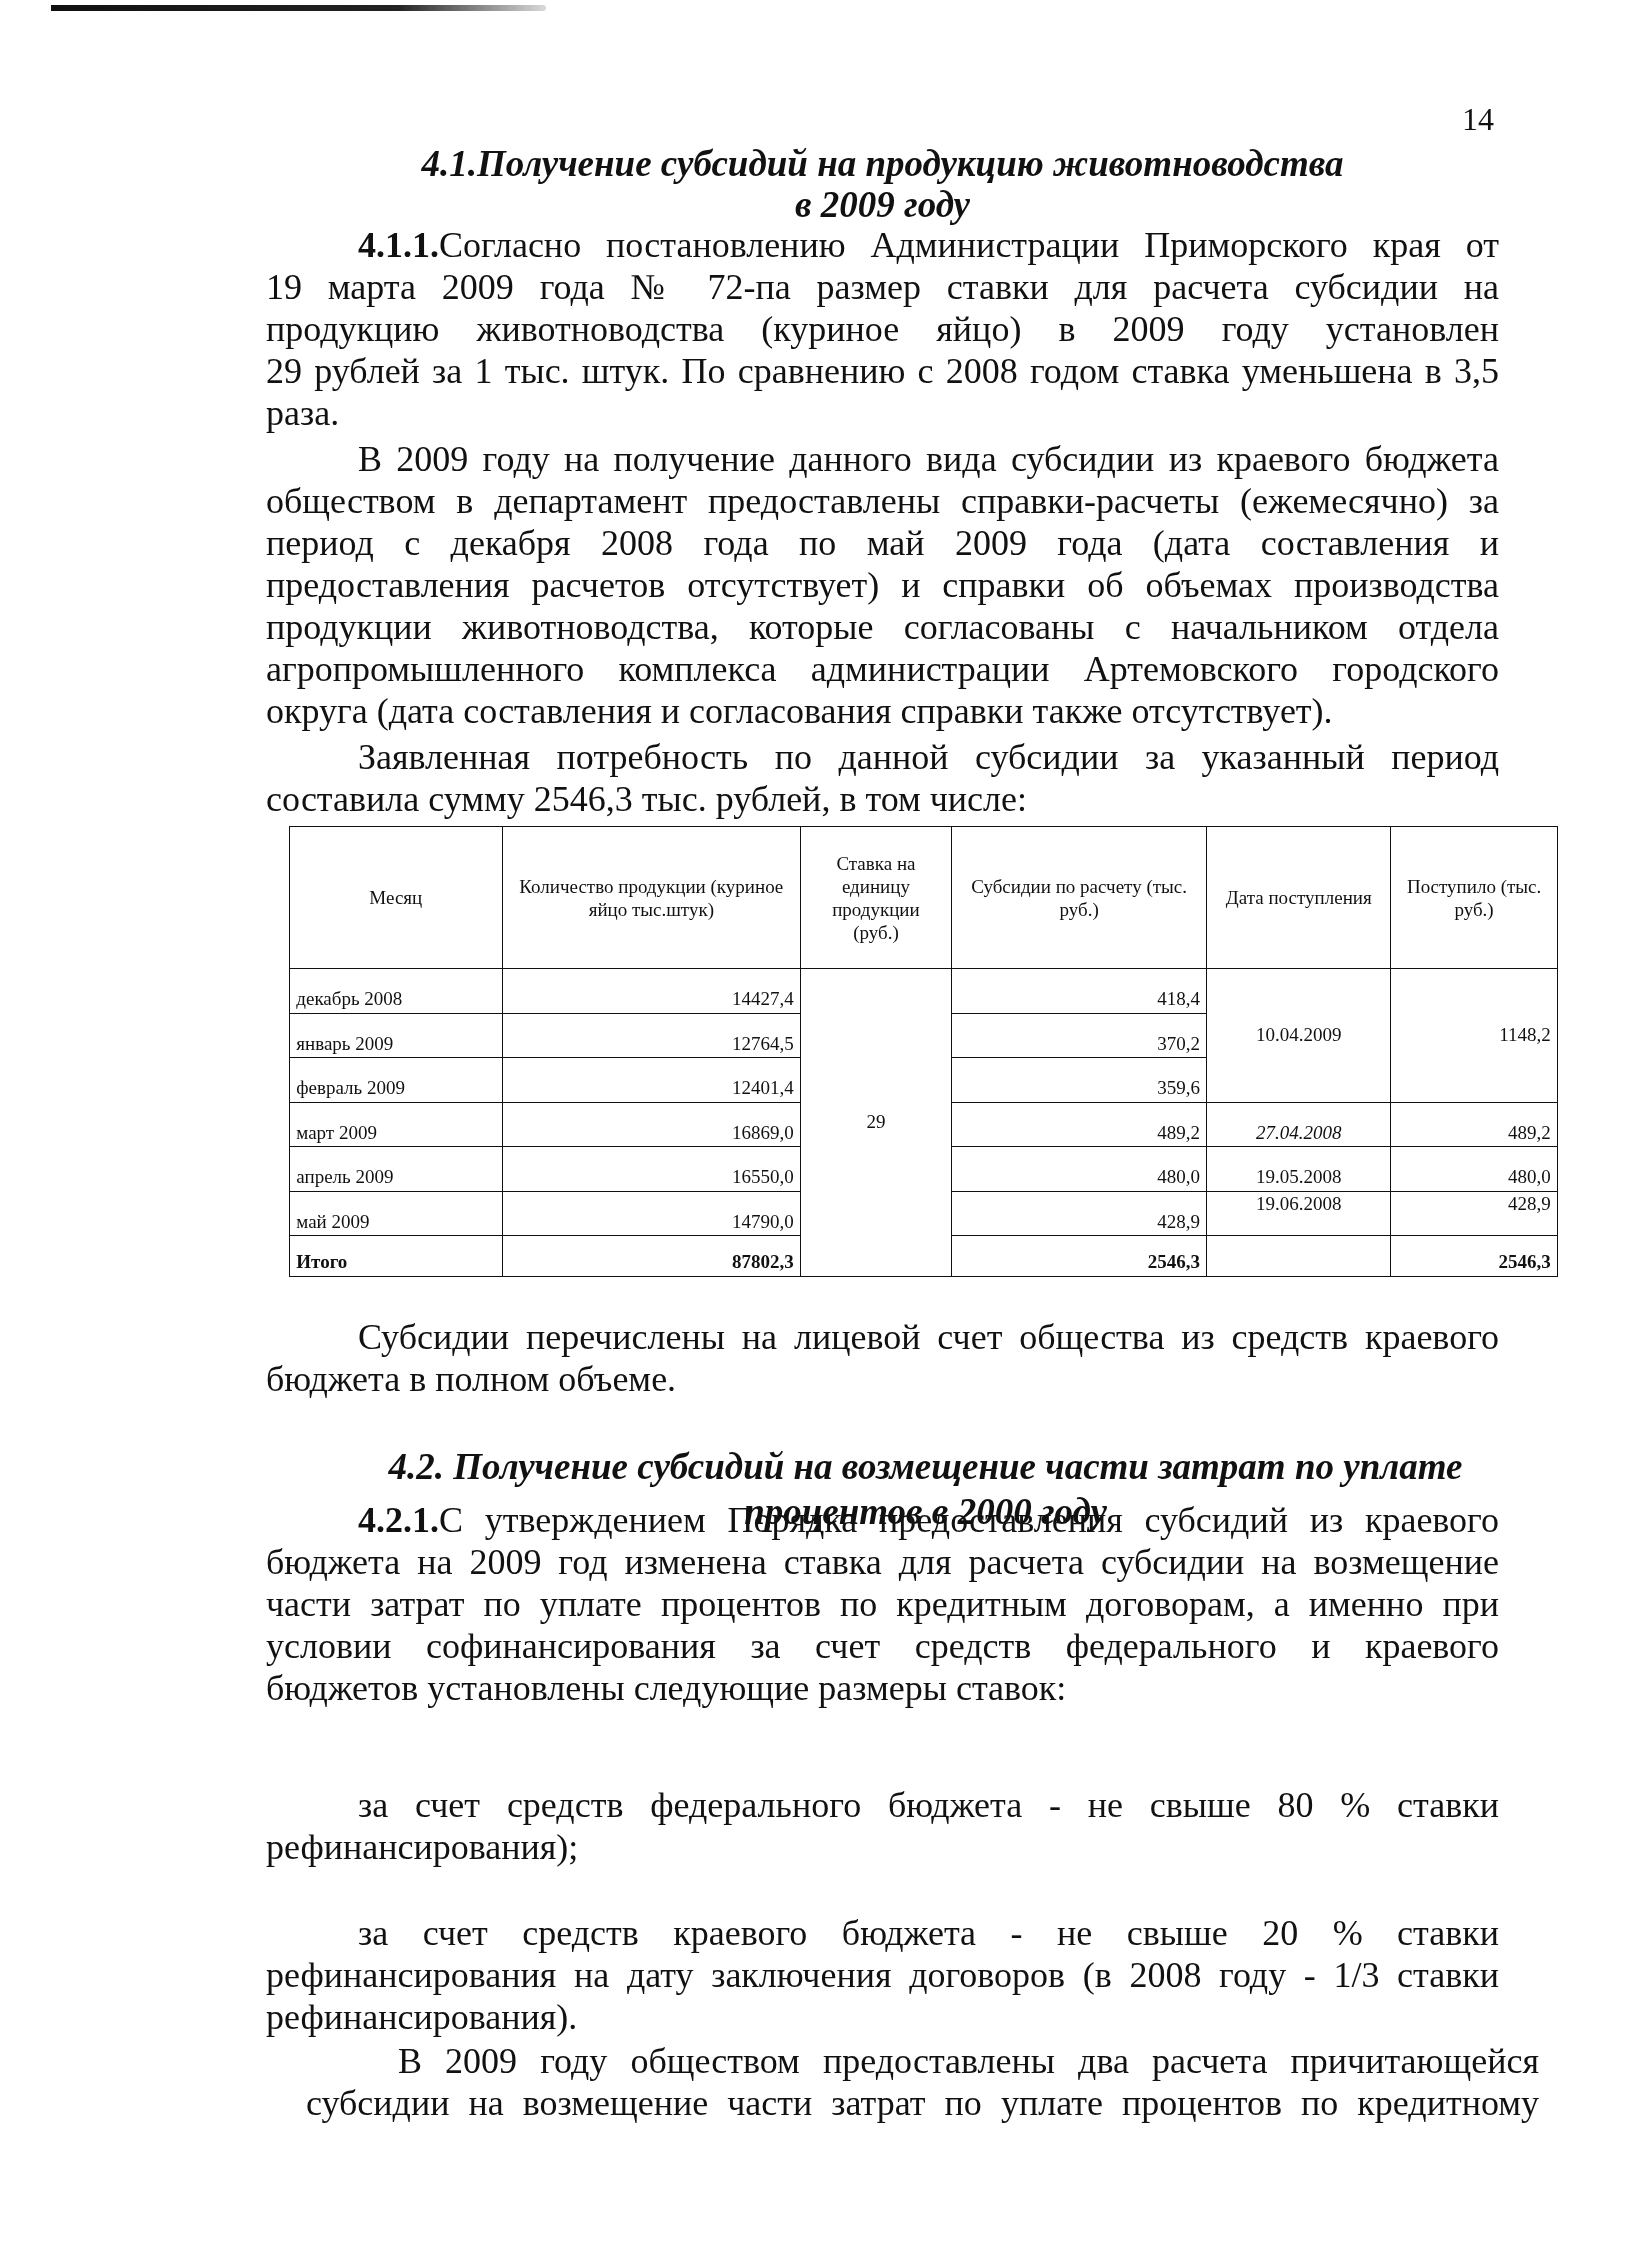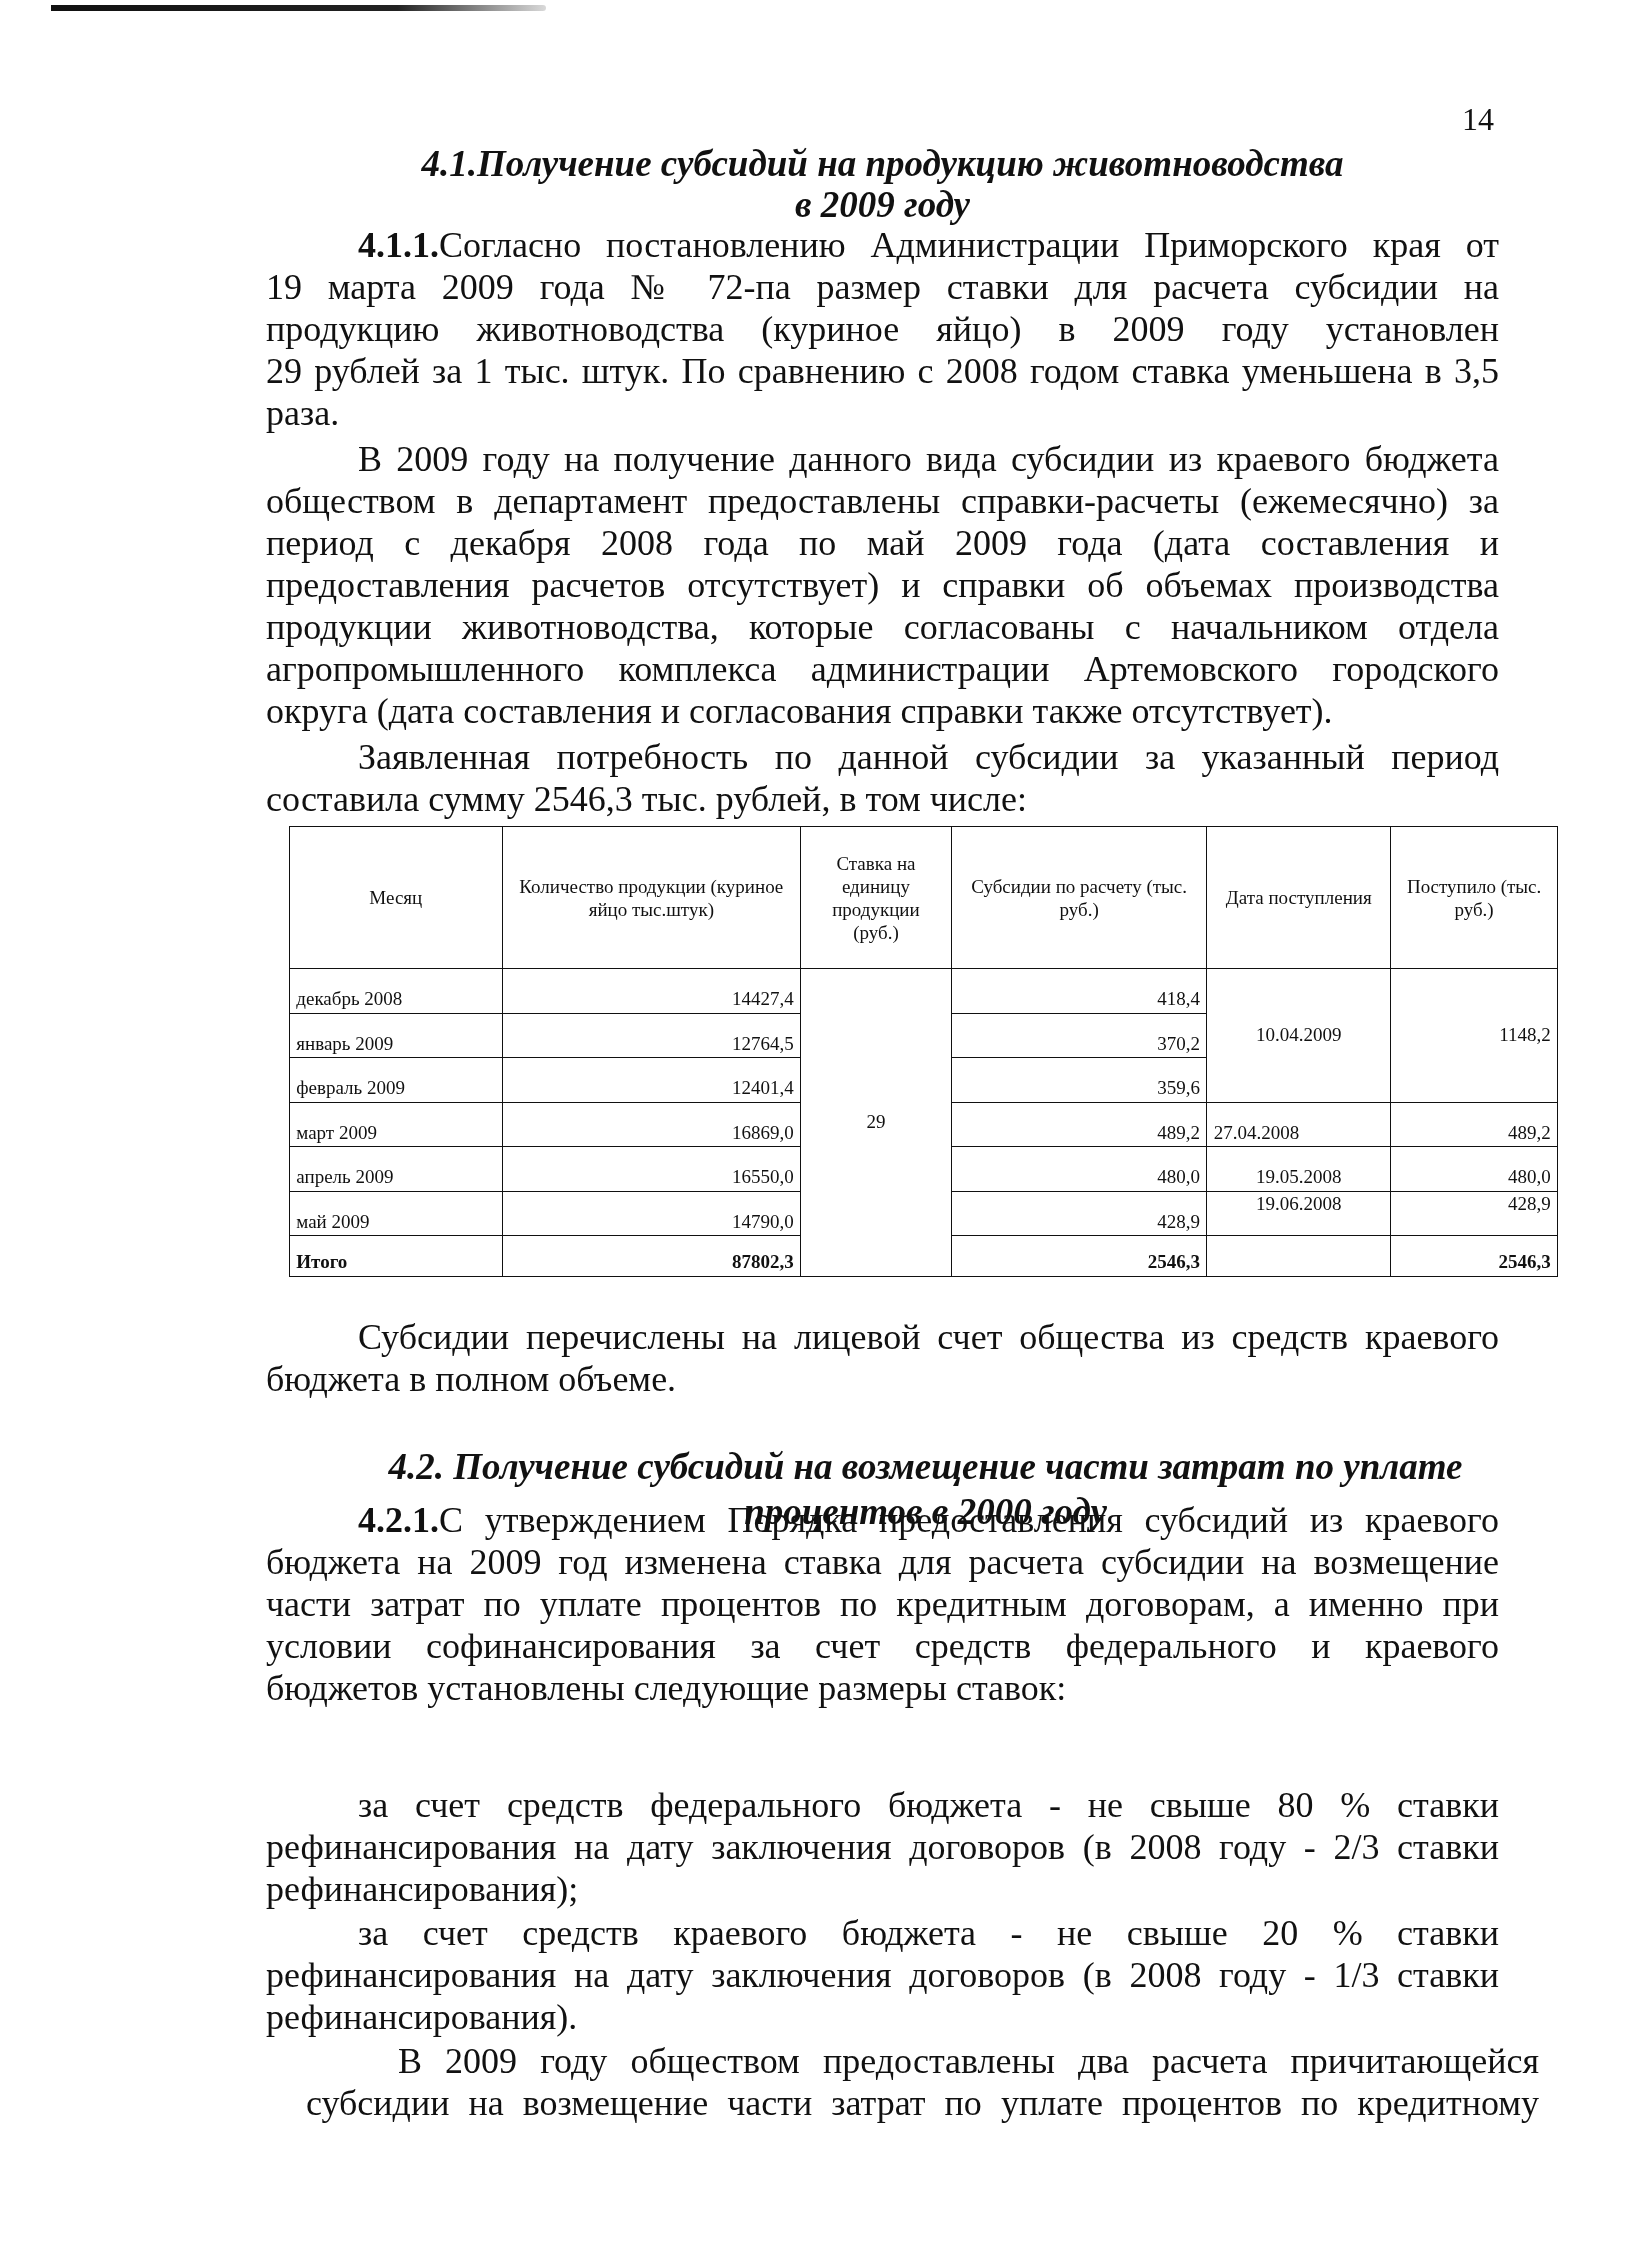--- a/index.html
+++ b/index.html
@@ -95,21 +95,21 @@
   </tr>
   <tr>
     <td>февраль 2009</td>
     <td class="num">12401,4</td>
     <td class="num">359,6</td>
   </tr>
   <tr>
     <td>март 2009</td>
     <td class="num">16869,0</td>
     <td class="num">489,2</td>
-    <td class="num" style="text-align:left;">27.04.2008</td>
+    <td class="num" style="text-align:center;font-style:italic;">27.04.2008</td>
     <td class="num">489,2</td>
   </tr>
   <tr>
     <td>апрель 2009</td>
     <td class="num">16550,0</td>
     <td class="num">480,0</td>
     <td class="num" style="text-align:center;">19.05.2008</td>
     <td class="num">480,0</td>
   </tr>
   <tr>
@@ -142,21 +142,20 @@
 <div class="para" style="top:1499px;">
   <span class="line"><span class="ind"></span><b>4.2.1.</b><span>С утверждением Порядка предоставления субсидий из краевого</span></span>
   <span class="line">бюджета на 2009 год изменена ставка для расчета субсидии на возмещение</span>
   <span class="line">части затрат по уплате процентов по кредитным договорам, а именно при</span>
   <span class="line">условии софинансирования за счет средств федерального и краевого</span>
   <span class="line last">бюджетов установлены следующие размеры ставок:</span>
 </div>
 
 <div class="para" style="top:1784px;">
   <span class="line"><span class="ind"></span><span>за счет средств федерального бюджета - не свыше 80 % ставки</span></span>
-  <span class="line">рефинансирования на дату заключения договоров (в 2008 году - 2/3 ставки</span>
   <span class="line last">рефинансирования);</span>
 </div>
 
 <div class="para" style="top:1912px;">
   <span class="line"><span class="ind"></span><span>за счет средств краевого бюджета - не свыше 20 % ставки</span></span>
   <span class="line">рефинансирования на дату заключения договоров (в 2008 году - 1/3 ставки</span>
   <span class="line last">рефинансирования).</span>
 </div>
 
 <div class="para" style="top:2040px;margin-left:40px;">

